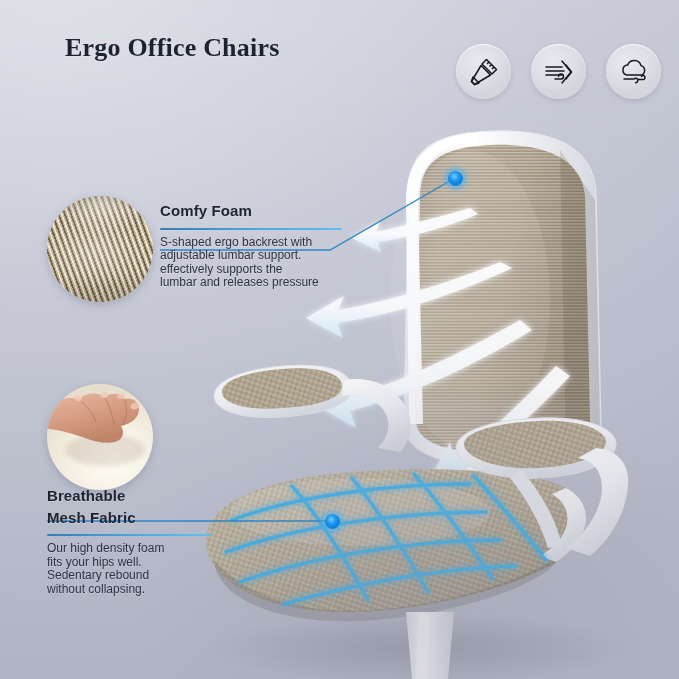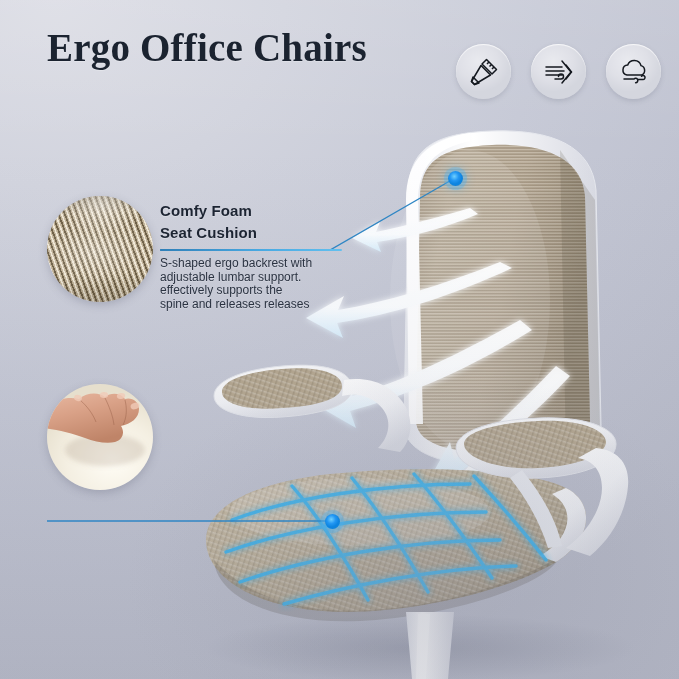--- a/index.html
+++ b/index.html
@@ -16,23 +16,23 @@
   
   .vignette{
     position:absolute;inset:0;pointer-events:none;
     background:
       radial-gradient(70% 52% at 62% 86%, rgba(150,153,168,.30) 0%, rgba(150,153,168,0) 62%),
       linear-gradient(180deg, rgba(255,255,255,.10) 0%, rgba(255,255,255,0) 22%, rgba(120,124,142,.16) 100%);
   }
 
   
   .headline{
-    position:absolute;left:47px;top:26px;width:400px;
+    position:absolute;left:65px;top:26px;width:400px;
     font-family:"Liberation Serif", serif;
-    font-size:39px;line-height:44px;font-weight:700;
+    font-size:26px;line-height:44px;font-weight:700;
     color:#1b2330;letter-spacing:.2px;
     text-shadow:0 1px 1px rgba(255,255,255,.28);
   }
   .headline span{display:block;}
 
   
   .badges{position:absolute;right:18px;top:44px;display:flex;gap:20px;}
   .badge{
     width:55px;height:55px;border-radius:50%;
     background:radial-gradient(60% 55% at 40% 32%, #e9eaef 0%, #dfe0e7 60%, #d4d6de 100%);
@@ -331,25 +331,37 @@
   <svg class="leader" style="left:0;top:0;width:679px;height:679px;">
     <path d="M160 250 L330 250 L455 178" fill="none" stroke="#2f86c4" stroke-width="1.3"></path>
     <path d="M47 521 L332 521" fill="none" stroke="#2f86c4" stroke-width="1.3"></path>
   </svg>
   <div class="dot" id="dot-cushion"></div>
   <div class="dot" id="dot-mesh"></div>
 
   <div class="callout" id="callout-cushion">
     <div class="co-title">
       <span>Comfy Foam</span>
-      <span>Seat Cushion</span>
     </div>
     <div class="co-rule"></div>
     <div class="co-body">
       <span>S-shaped ergo backrest with</span>
       <span>adjustable lumbar support.</span>
       <span>effectively supports the</span>
-      <span>spine and releases releases</span>
-    </div>
-  </div>
-
+      <span>lumbar and releases pressure</span>
+    </div>
+  </div>
+
+  <div class="callout" id="callout-mesh">
+    <div class="co-title">
+      <span>Breathable</span>
+      <span>Mesh Fabric</span>
+    </div>
+    <div class="co-rule"></div>
+    <div class="co-body">
+      <span>Our high density foam</span>
+      <span>fits your hips well.</span>
+      <span>Sedentary rebound</span>
+      <span>without collapsing.</span>
+    </div>
+  </div>
 
 </div>
 
 </body></html>

